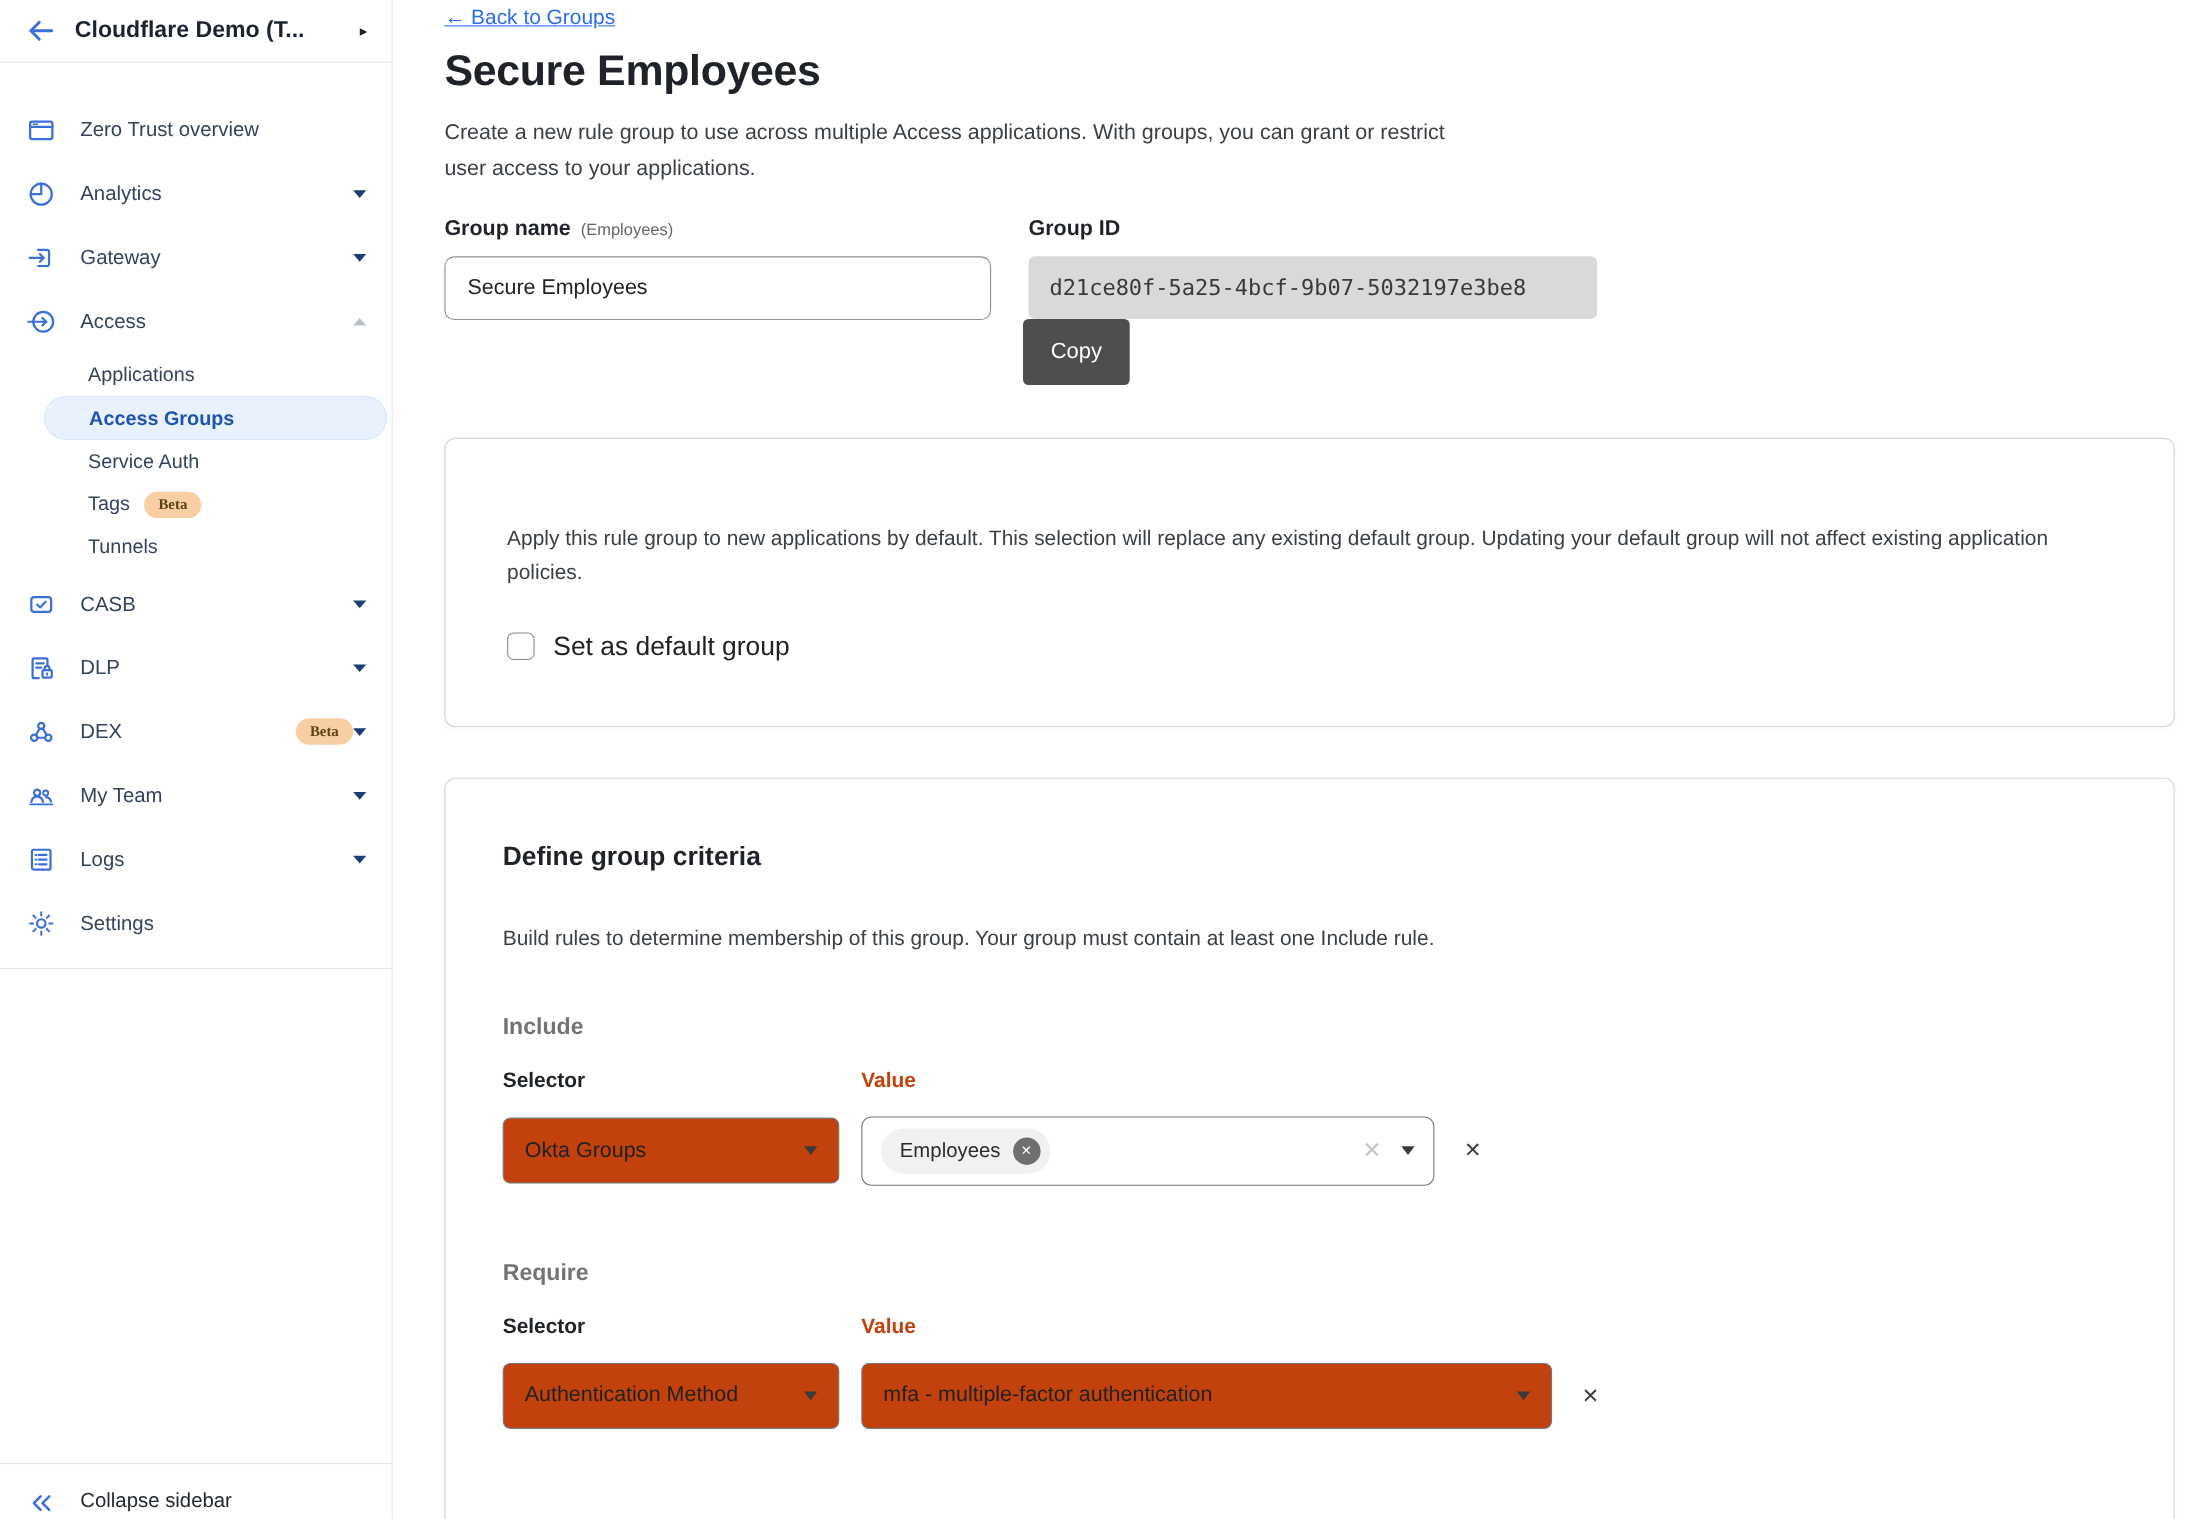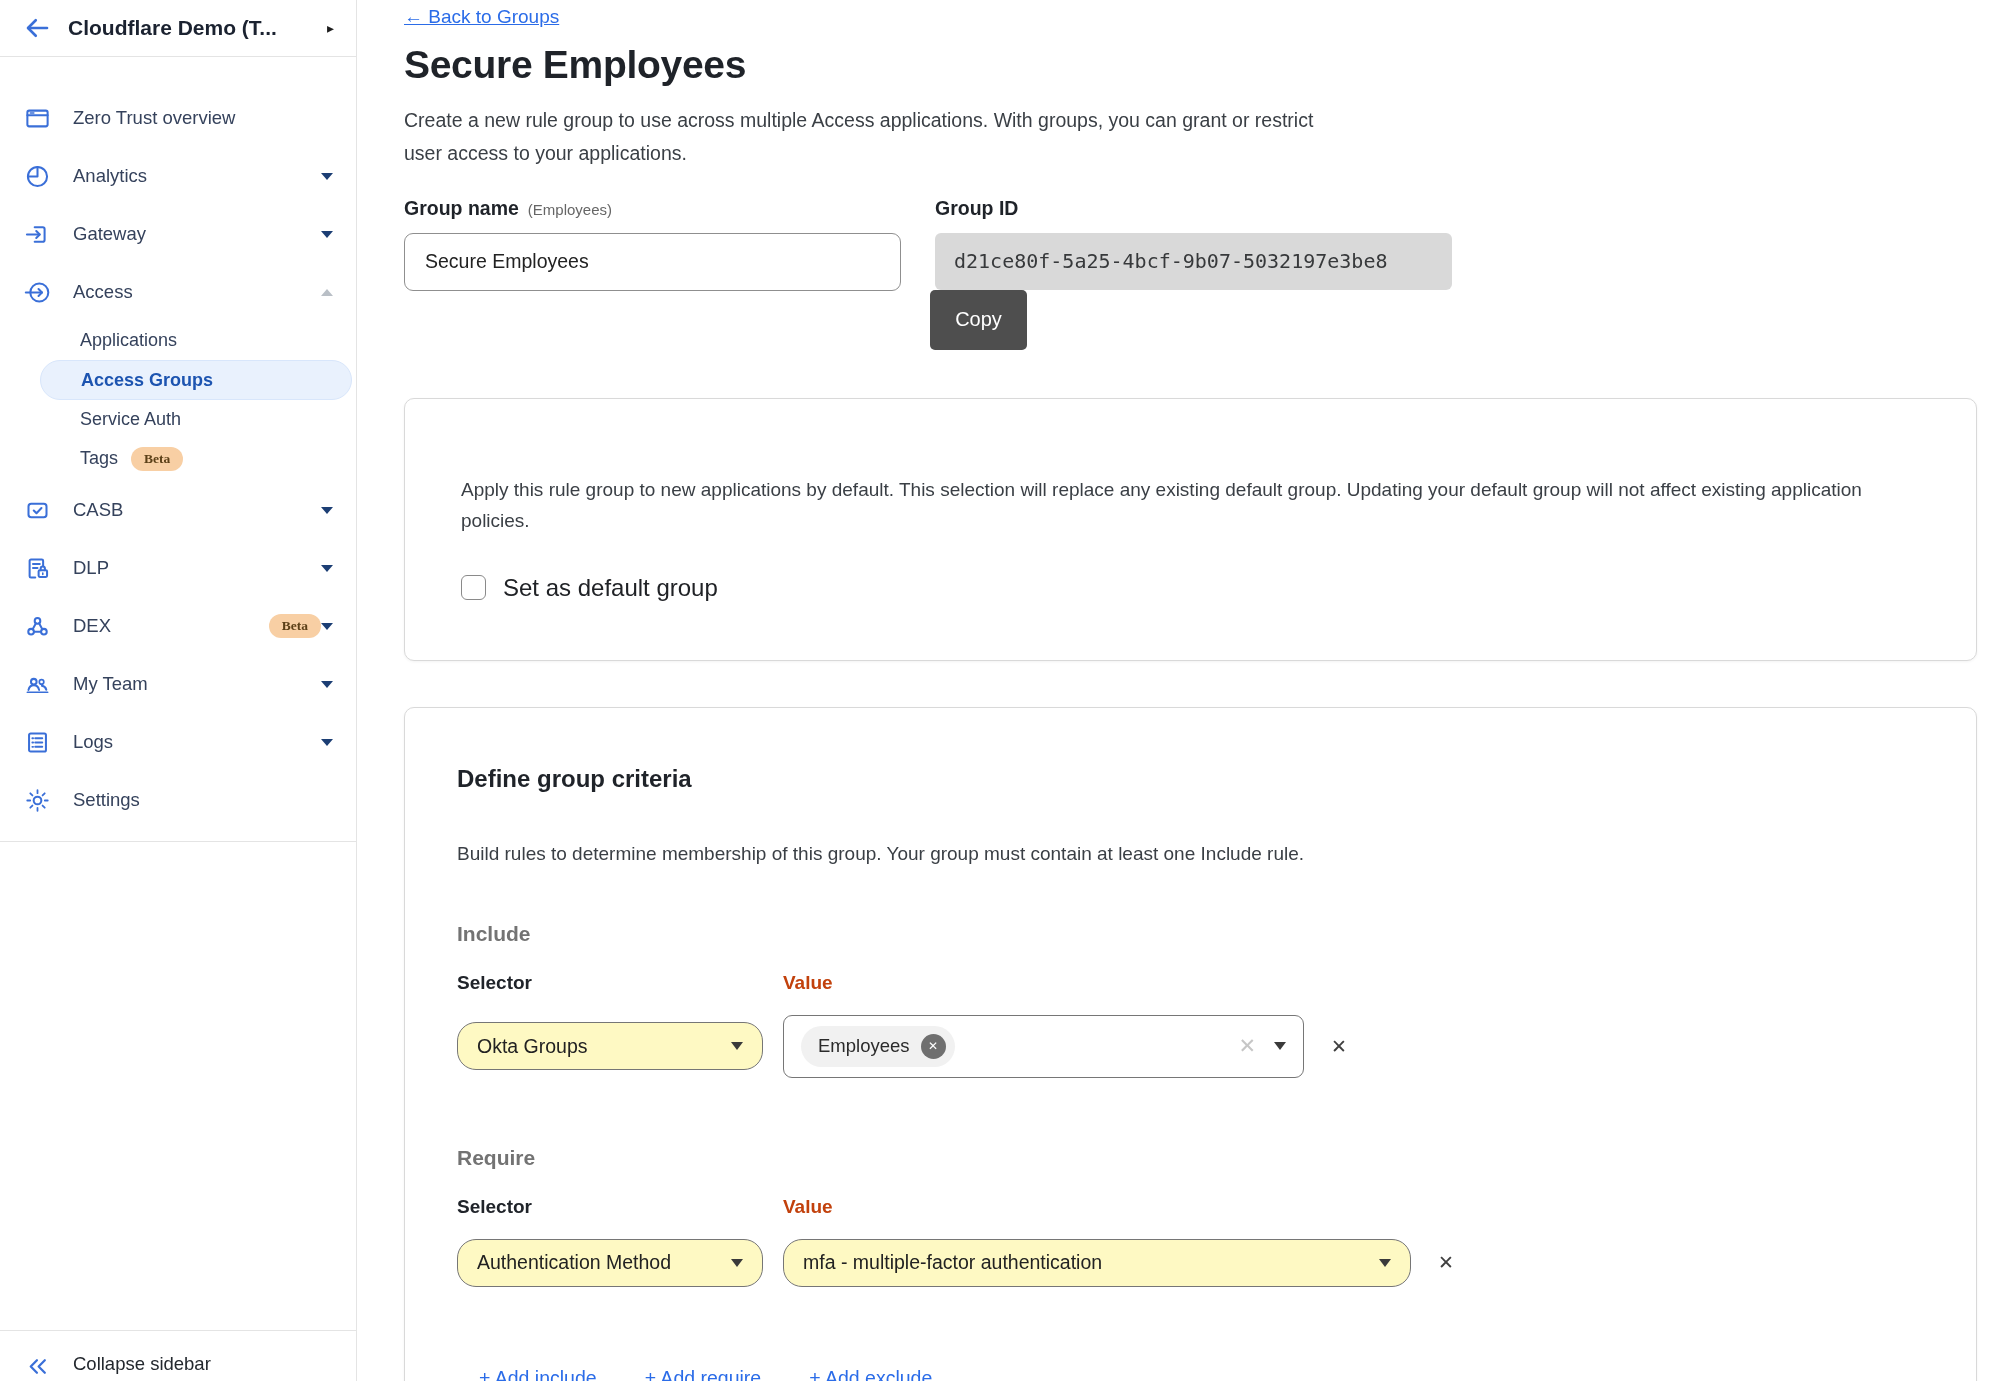--- a/index.html
+++ b/index.html
@@ -112,23 +112,23 @@
   .card-2 { margin-top:46px; padding:57px 52px 60px; }
   .crit-body { margin-top:50px; font-size:19px; color:#3a3f45; }
   .rule-heading { font-size:21px; font-weight:bold; color:#737373; }
   .rule-heading.include { margin-top:57px; }
   .rule-heading.require { margin-top:68px; }
   .labels-row { margin-top:26px; display:flex; }
   .labels-row .l1 { width:326px; font-size:19px; font-weight:bold; color:#20242a; }
   .labels-row .l2 { font-size:19px; font-weight:bold; color:#c2410c; }
   .controls-row { margin-top:21px; display:flex; align-items:center; }
   .select {
-    width:306px; height:48px; border:1.5px solid #767676; border-radius:19px;
+    width:306px; height:60px; border:1.5px solid #767676; border-radius:7px;
     display:flex; align-items:center; padding:0 19px; font-size:19.5px; color:#222;
-    background:#fef9c3; cursor:pointer;
+    background:#c2410c; cursor:pointer;
   }
   .select-caret {
     width:0; height:0; margin-left:auto;
     border-left:6.5px solid transparent; border-right:6.5px solid transparent;
     border-top:8px solid #3a3a3a;
   }
   .multiselect {
     width:521px; height:63px; border:1.5px solid #767676; border-radius:9px;
     margin-left:20px; display:flex; align-items:center; padding:0 17px;
     background:#fff; cursor:pointer;
@@ -214,20 +214,23 @@
         <div class="sub-item selected">
           <span>Access Groups</span>
         </div>
         <div class="sub-item">
           <span>Service Auth</span>
         </div>
         <div class="sub-item">
           <span>Tags</span>
           <span class="badge">Beta</span>
         </div>
+        <div class="sub-item">
+          <span>Tunnels</span>
+        </div>
       </div>
 
       <div class="nav-item">
         <svg class="blue ic" viewBox="0 0 24 24">
             <rect x="4" y="6" width="16" height="12" rx="2.4"></rect>
             <path d="M8.7 12l2.4 2.4 4.4-4.6"></path>
           </svg>
         <span class="lbl">CASB</span>
         <span class="caret-down"></span>
       </div>

